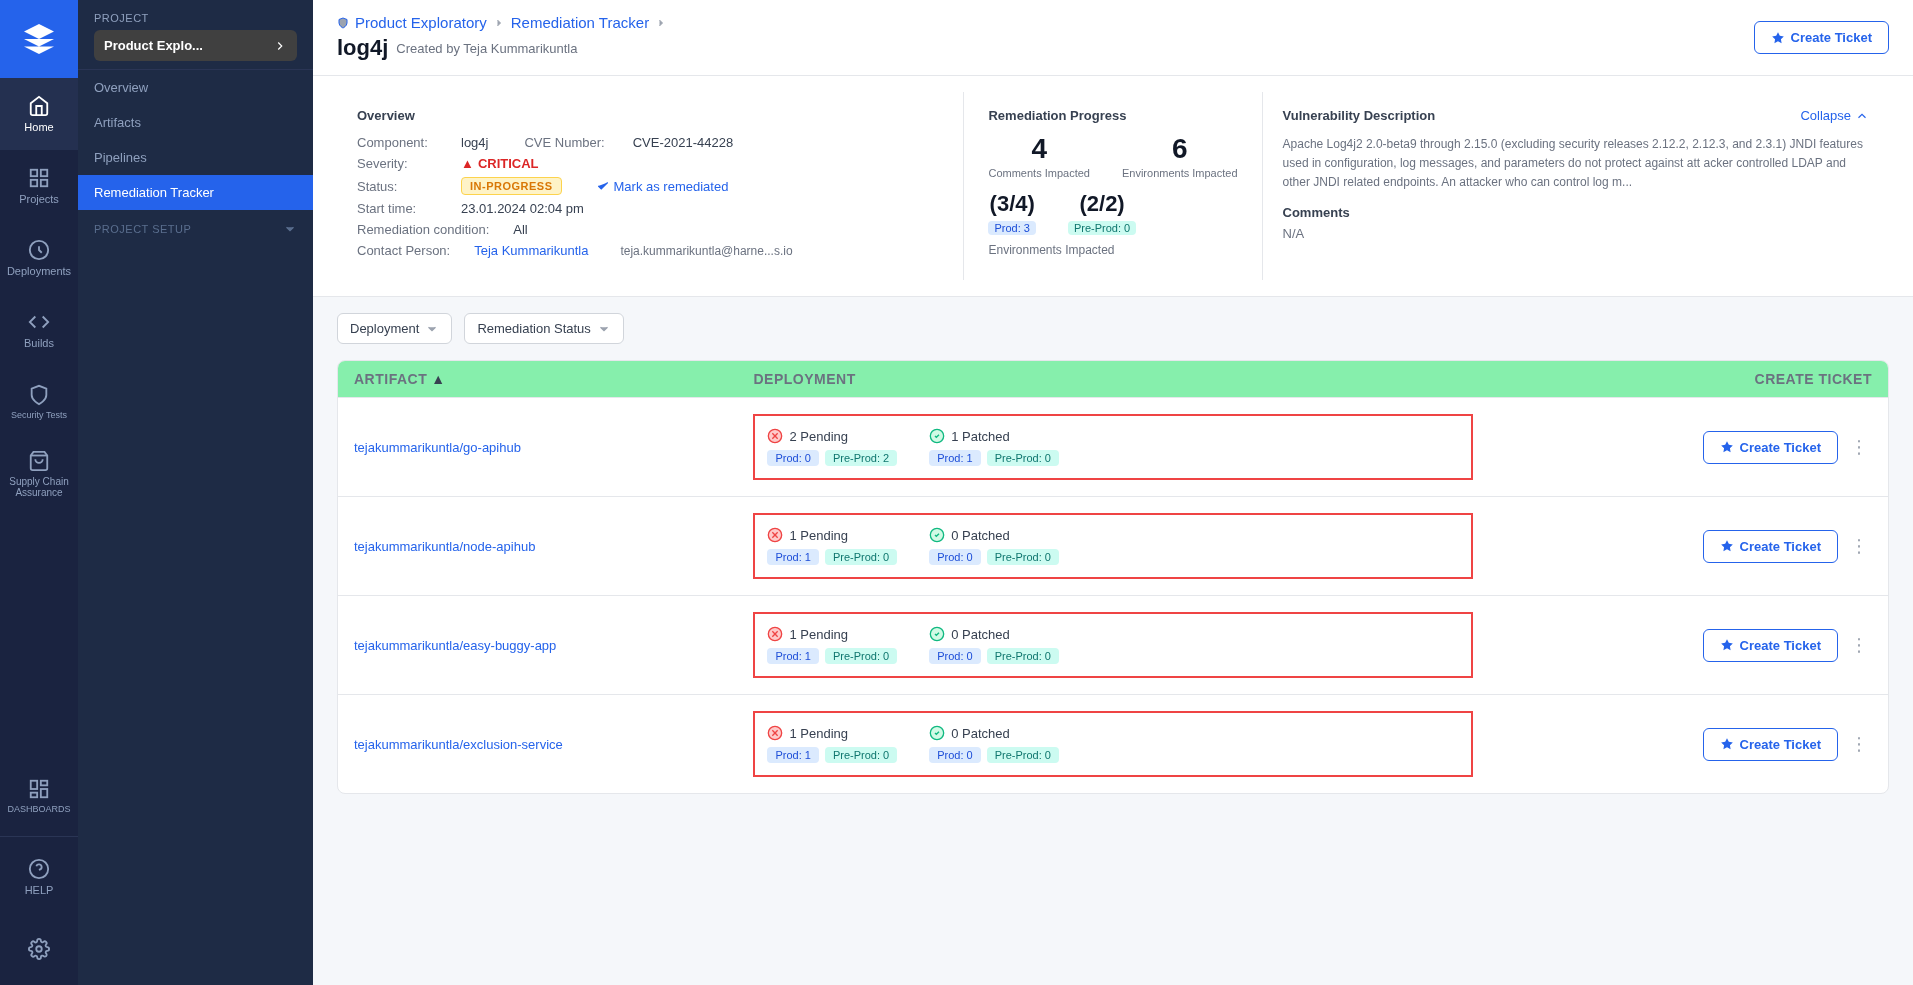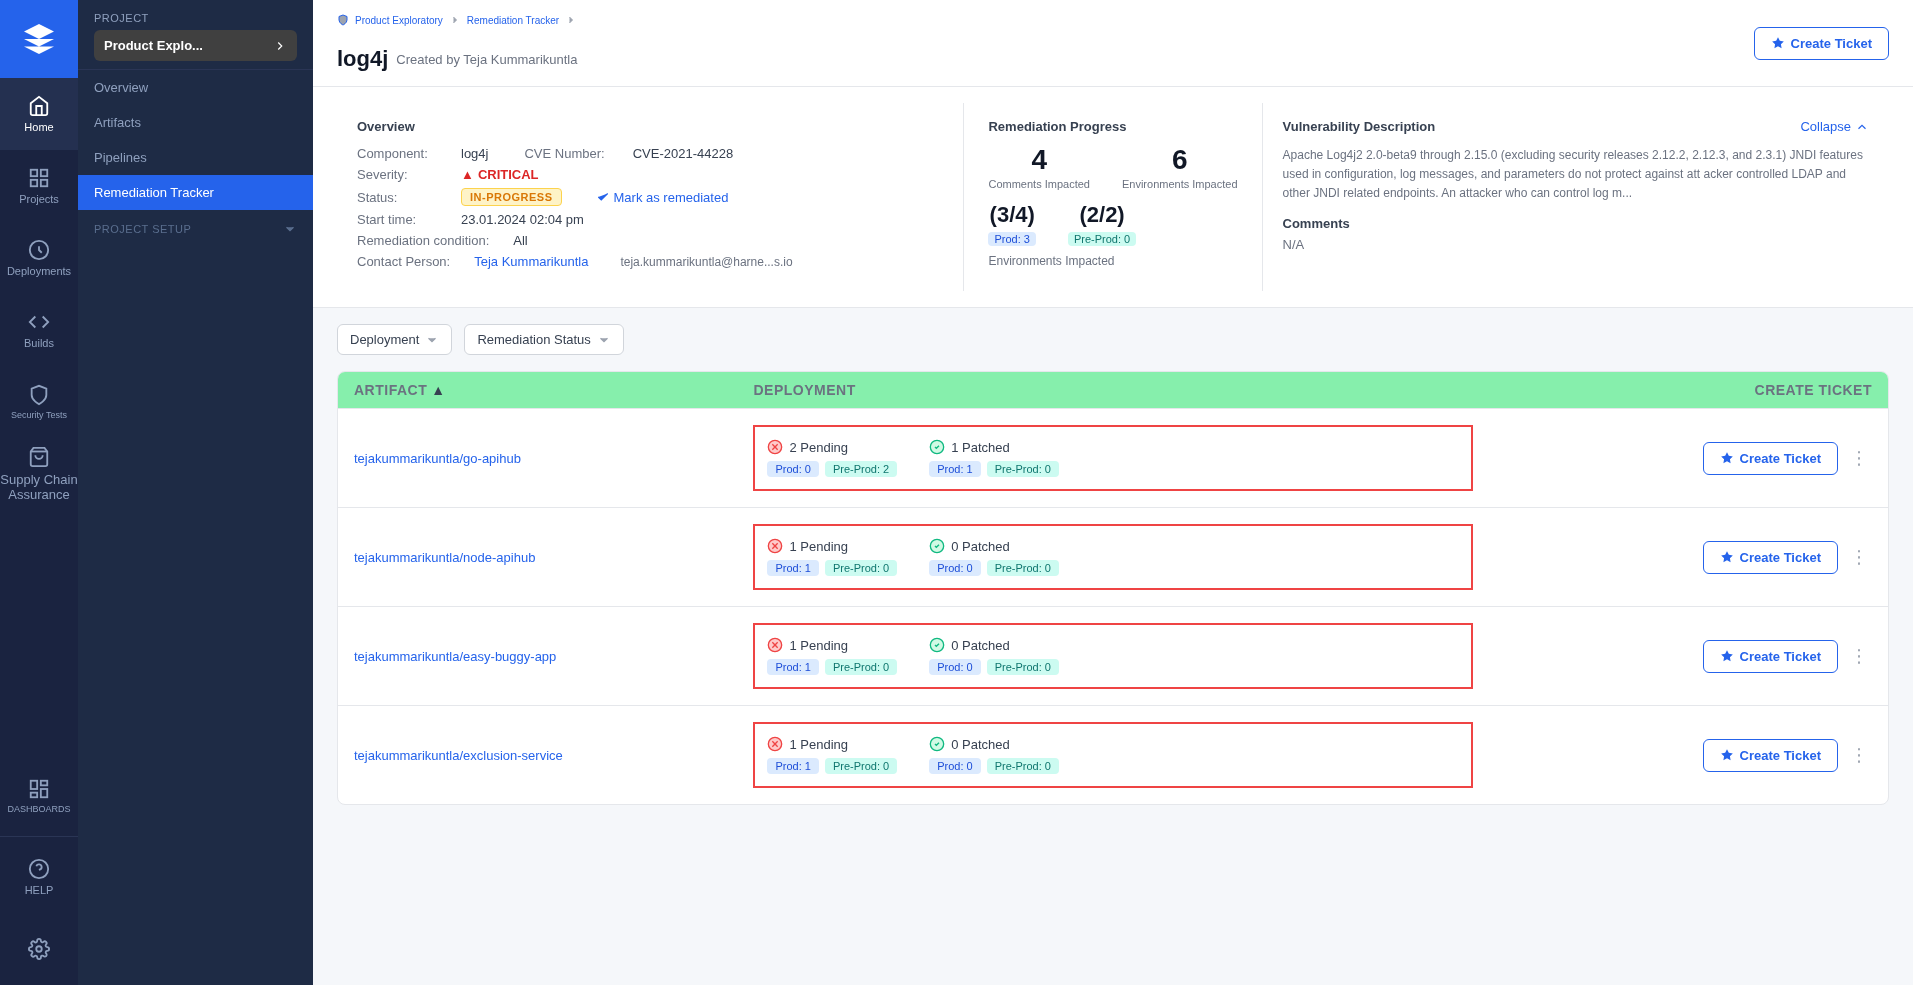--- a/index.html
+++ b/index.html
@@ -117,23 +117,23 @@
       padding: 14px 24px 14px;
       border-bottom: 1px solid #e5e7eb;
       display: flex;
       align-items: center;
       justify-content: space-between;
     }
     .breadcrumb {
       display: flex;
       align-items: center;
       gap: 6px;
-      font-size: 10px;
+      font-size: 15px;
       color: #6b7280;
-      margin-bottom: 20px;
+      margin-bottom: 4px;
     }
     .breadcrumb a { color: #2563eb; text-decoration: none; }
     .breadcrumb svg { width: 12px; height: 12px; fill: #9ca3af; }
     .page-title {
       font-size: 22px;
       font-weight: 700;
       color: #111827;
       display: flex;
       align-items: center;
       gap: 8px;
@@ -438,21 +438,21 @@
       </svg>
     <span style="font-size:9px;text-align:center;">Security Tests</span>
   </div>
 
   <div class="sidebar-item">
     <svg viewBox="0 0 24 24" fill="none" stroke="currentColor" stroke-width="2">
         <path d="M6 2L3 6v14a2 2 0 002 2h14a2 2 0 002-2V6l-3-4z"></path>
         <line x1="3" y1="6" x2="21" y2="6"></line>
         <path d="M16 10a4 4 0 01-8 0"></path>
       </svg>
-    <span style="font-size:13px;text-align:center;">Supply Chain Assurance</span>
+    <span style="font-size:10px;text-align:center;">Supply Chain Assurance</span>
   </div>
 
   <div class="sidebar-bottom">
     <div class="sidebar-item">
       <svg viewBox="0 0 24 24" fill="none" stroke="currentColor" stroke-width="2">
           <rect x="3" y="3" width="7" height="9"></rect>
           <rect x="14" y="3" width="7" height="5"></rect>
           <rect x="14" y="12" width="7" height="9"></rect>
           <rect x="3" y="16" width="7" height="5"></rect>
         </svg>

